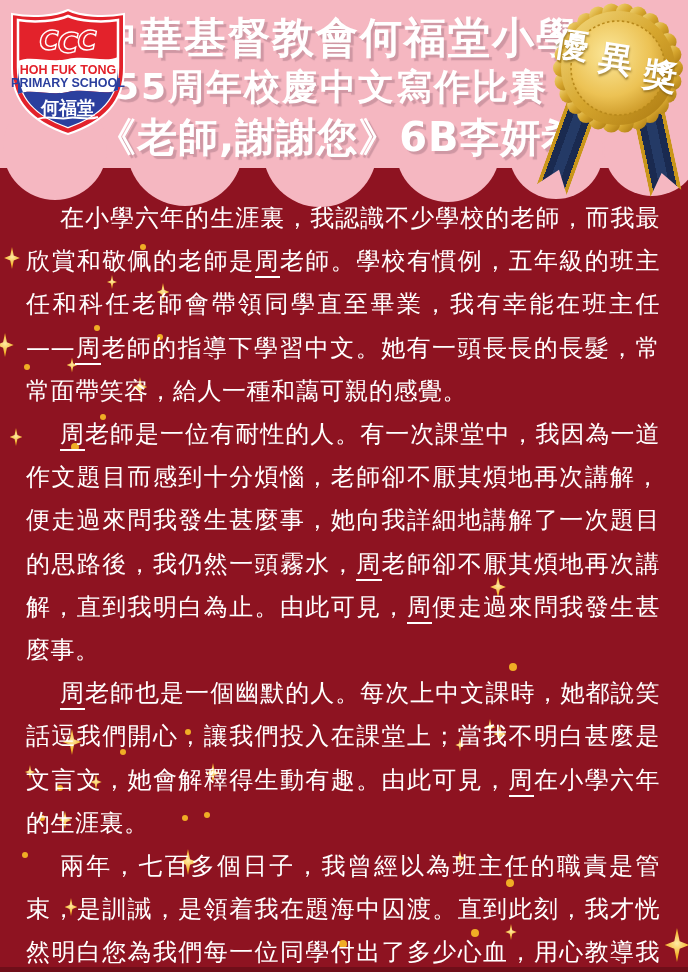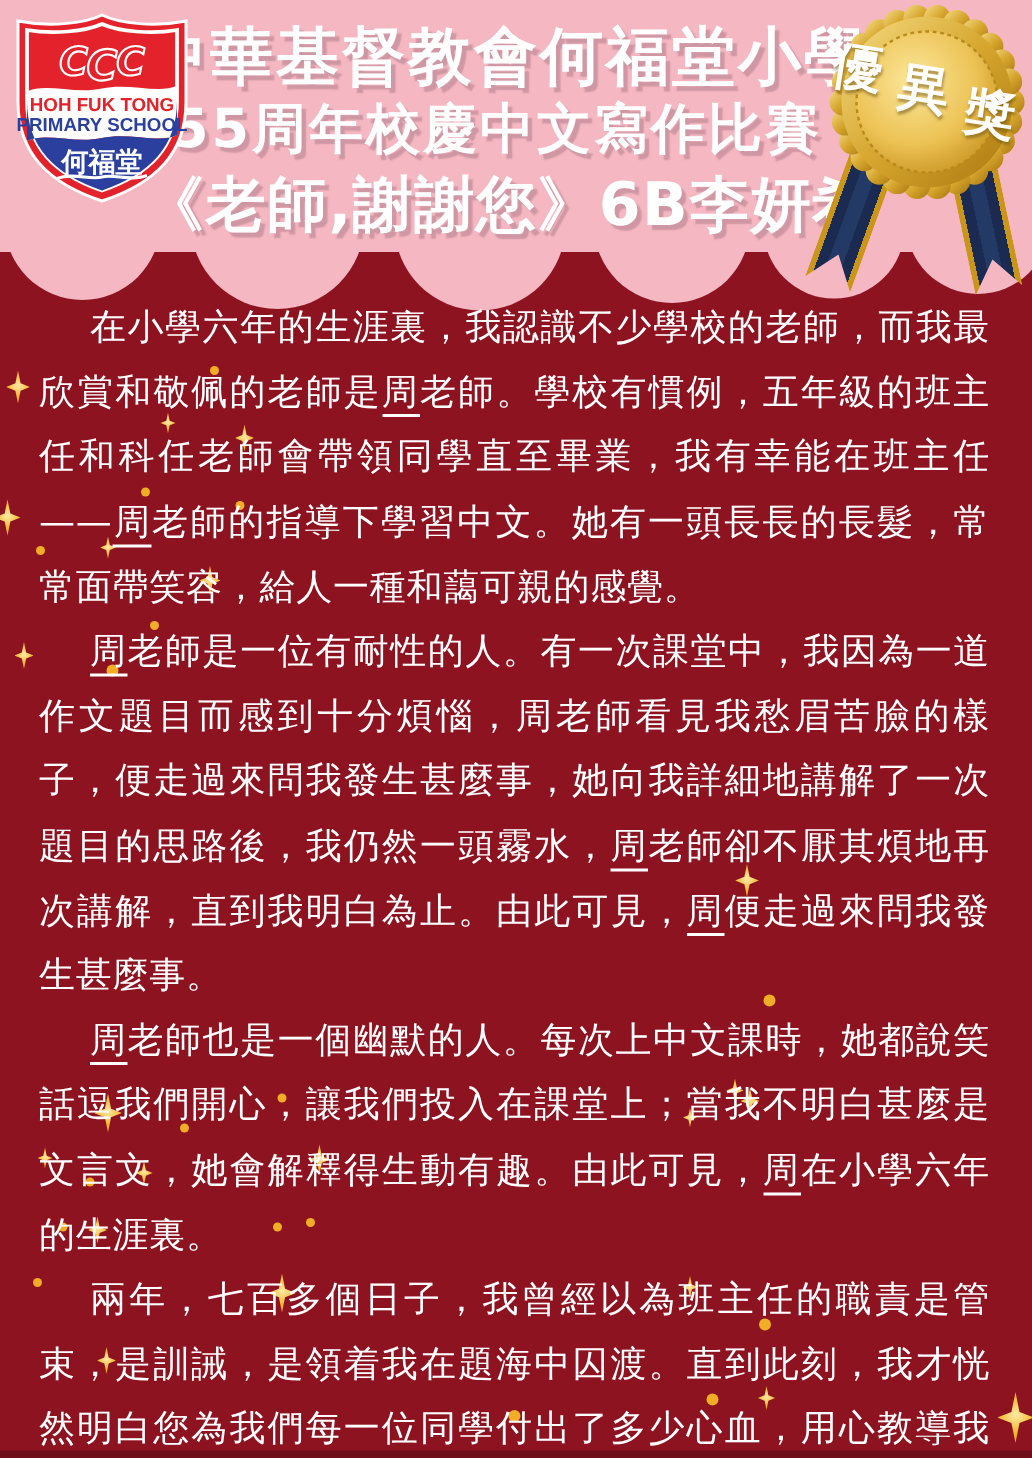--- a/index.html
+++ b/index.html
@@ -175,19 +175,19 @@
       <div class="dot" style="left: 182px; top: 815px; width: 6px; height: 6px;"></div>
       <div class="dot" style="left: 204px; top: 812px; width: 6px; height: 6px;"></div>
       <div class="dot" style="left: 22px; top: 852px; width: 6px; height: 6px;"></div>
       <div class="dot" style="left: 506px; top: 879px; width: 8px; height: 8px;"></div>
       <div class="dot" style="left: 471px; top: 929px; width: 8px; height: 8px;"></div>
       <div class="dot" style="left: 339px; top: 940px; width: 8px; height: 8px;"></div>
     </div>
 
   <div class="essay">
       <p><span>在小學六年的生涯裏，我認識不少學校的老師，而我最欣賞和敬佩的老師是</span><span class="pn">周</span><span>老師。學校有慣例，五年級的班主任和科任老師會帶領同學直至畢業，我有幸能在班主任——</span><span class="pn">周</span><span>老師的指導下學習中文。她有一頭長長的長髮，常常面帶笑容，給人一種和藹可親的感覺。</span></p>
-      <p><span class="pn">周</span><span>老師是一位有耐性的人。有一次課堂中，我因為一道作文題目而感到十分煩惱，周老師看見我愁眉苦臉的樣子，便走過來問我發生甚麼事，她向我詳細地講解了一次題目的思路後，我仍然一頭霧水，</span><span class="pn">周</span><span>老師卻不厭其煩地再次講解，直到我明白為止。由此可見，</span><span class="pn">周</span><span>便走過來問我發生甚麼事。</span></p>
+      <p><span class="pn">周</span><span>老師是一位有耐性的人。有一次課堂中，我因為一道作文題目而感到十分煩惱，老師卻不厭其煩地再次講解，便走過來問我發生甚麼事，她向我詳細地講解了一次題目的思路後，我仍然一頭霧水，</span><span class="pn">周</span><span>老師卻不厭其煩地再次講解，直到我明白為止。由此可見，</span><span class="pn">周</span><span>便走過來問我發生甚麼事。</span></p>
       <p><span class="pn">周</span><span>老師也是一個幽默的人。每次上中文課時，她都說笑話逗我們開心，讓我們投入在課堂上；當我不明白甚麼是文言文，她會解釋得生動有趣。由此可見，</span><span class="pn">周</span><span>在小學六年的生涯裏。</span></p>
       <p><span>兩年，七百多個日子，我曾經以為班主任的職責是管束，是訓誡，是領着我在題海中囚渡。直到此刻，我才恍然明白您為我們每一位同學付出了多少心血，用心教導我們步向人生第二條跑道。老師，千言萬語湧到嘴邊，最後只凝成最簡單，也是最豐饒的三個字——「謝謝您！」</span></p>
     </div>
 
   <div class="bottom-strip"></div>
 </div>
 
 </body></html>

